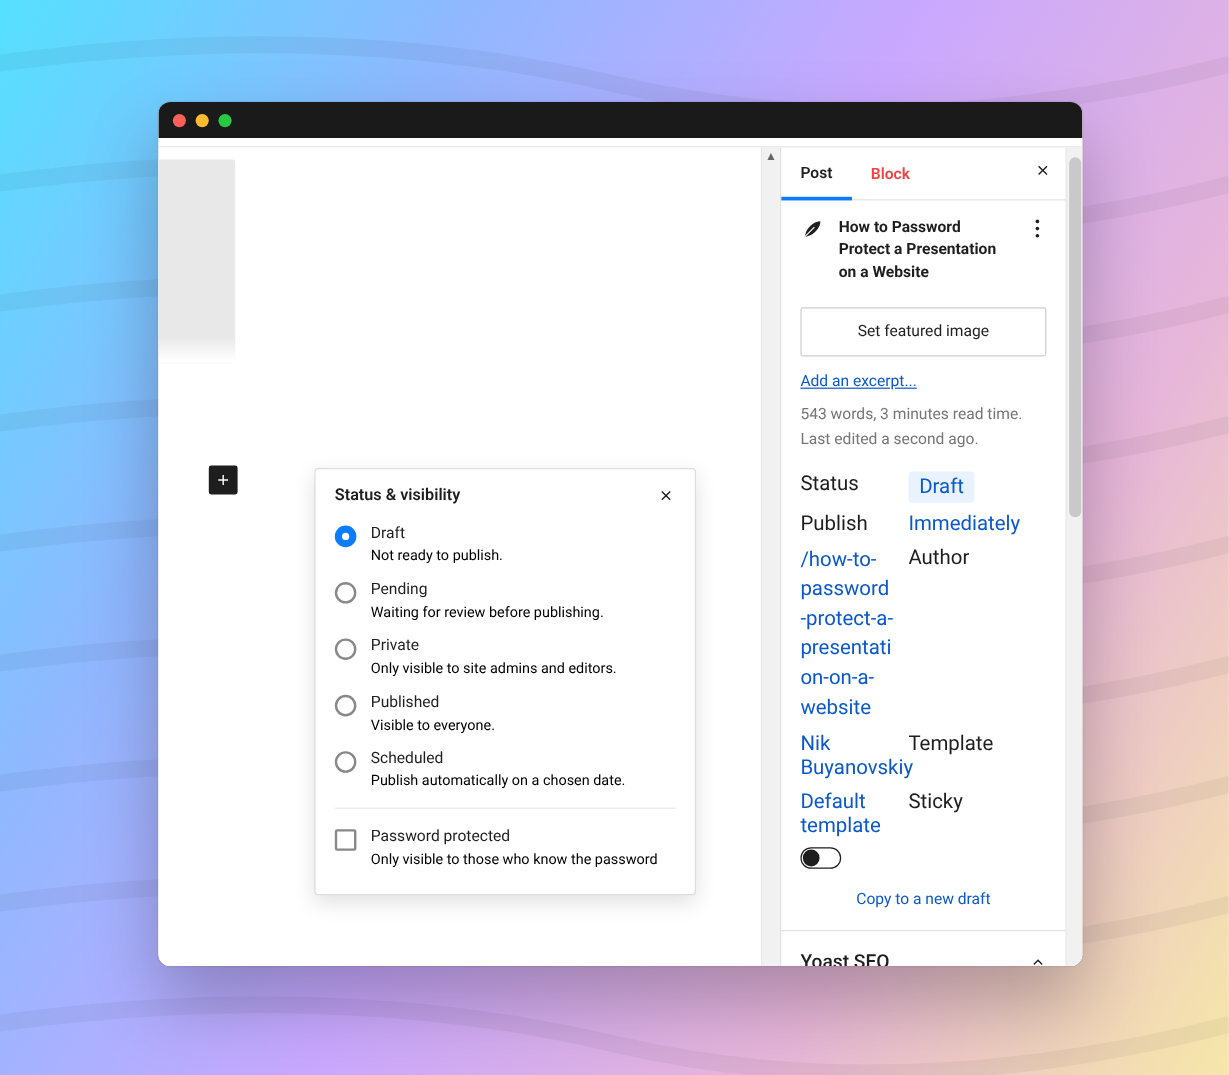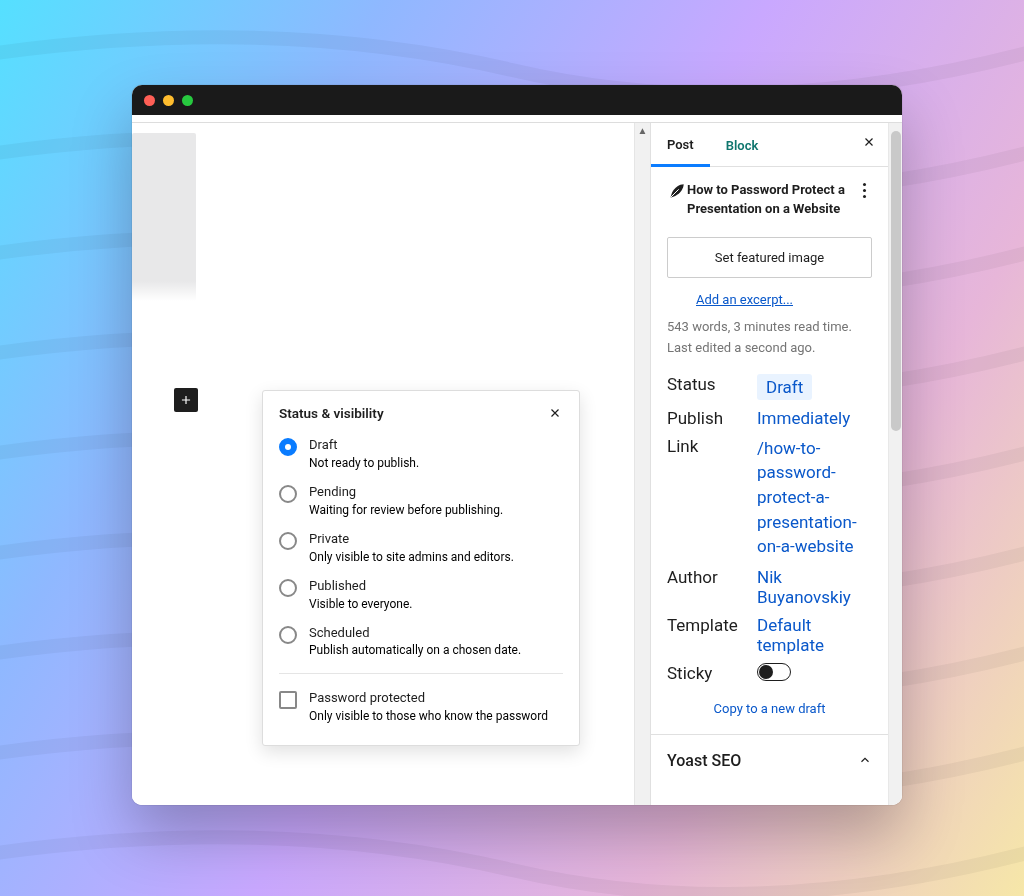--- a/index.html
+++ b/index.html
@@ -94,38 +94,38 @@
   .sidebar {
     width: 252px; border-left:1px solid #e0e0e0; display:flex; flex-direction:column; overflow:hidden;
     font-size: 13px; color:#1e1e1e;
   }
   .sb-scroll { position:relative; flex:1; overflow:hidden;}
   .sb-inner { position:absolute; inset:0; right:14px; overflow:hidden;}
   .sb-track { position:absolute; top:0; right:0; width:14px; bottom:0; background:#f1f1f1; border-left:1px solid #e8e8e8;}
   .sb-thumb { position:absolute; top:8px; left:2px; width:10px; height:300px; background:#c9c9c9; border-radius:5px;}
 
   .tabs { display:flex; align-items:center; border-bottom:1px solid #e0e0e0; position:relative;}
-  .tab { padding: 14px 16px 12px; font-size:13px; font-weight:600; color:#0f766e; cursor:pointer;}
+  .tab { padding: 14px 16px 12px; font-size:13px; font-weight:600; color:#ef4444; cursor:pointer;}
   .tab.active { color:#1e1e1e; border-bottom: 3px solid #0a7cff; margin-bottom:-1px;}
   .tab-close { position:absolute; right:12px; top:12px; cursor:pointer;}
   .tab-close svg{width:14px;height:14px;stroke:#1e1e1e;}
 
   .summary { padding: 14px 16px 6px; }
-  .summary-row1 { display:flex; align-items:flex-start; gap:0;}
+  .summary-row1 { display:flex; align-items:flex-start; gap:12px;}
   .doc-icon { width:20px; height:20px; flex:none; display:flex; align-items:center; justify-content:center;}
   .doc-title { font-size:13px; font-weight:700; line-height:1.45; flex:1;}
   .kebab { width:16px; display:flex; flex-direction:column; align-items:center; gap:3px; cursor:pointer; padding-top:2px;}
   .kebab span{width:3px;height:3px;background:#1e1e1e;border-radius:50%;}
 
   .feat-btn {
     margin: 12px 16px 0; border:1px solid #ccc; background:#fff; text-align:center;
     padding: 12px 10px; font-size:13px; color:#1e1e1e; cursor:pointer; border-radius:2px;
   }
   .excerpt { padding: 14px 16px 2px;}
-  .excerpt a { color:#0a58ca; text-decoration: underline; font-size:13px;margin-left:29px;}
+  .excerpt a { color:#0a58ca; text-decoration: underline; font-size:13px;}
   .meta-txt { padding: 8px 16px 2px; color:#757575; font-size:13px; line-height:1.5;}
 
   .kv { display:grid; grid-template-columns: 78px 1fr; gap: 8px 12px; padding: 14px 16px 4px; font-size:17px;}
   .kv .k { color:#1e1e1e;}
   .kv .v a, .kv .v span.link { color:#0a58ca; text-decoration:none;}
   .kv .v .pill { background:#e9f3ff; color:#0a58ca; padding:3px 9px; border-radius:3px; display:inline-block;}
   .kv .v .slug { color:#0a58ca; word-break:break-word; line-height:1.45;}
 
   .switch {
     width:34px; height:18px; border:1px solid #1e1e1e; border-radius:10px; position:relative; background:#fff;
@@ -281,21 +281,20 @@
           <div class="meta-txt">543 words, 3 minutes read time.</div>
           <div class="meta-txt" style="padding-top:0">Last edited a second ago.</div>
 
           <div class="kv">
             <div class="k">Status</div>
             <div class="v"><span class="pill">Draft</span></div>
 
             <div class="k">Publish</div>
             <div class="v"><a href="#">Immediately</a></div>
 
-            <div class="k">Link</div>
             <div class="v"><span class="slug">/how-to-password-protect-a-presentation-on-a-website</span></div>
 
             <div class="k">Author</div>
             <div class="v"><a href="#">Nik Buyanovskiy</a></div>
 
             <div class="k">Template</div>
             <div class="v"><a href="#">Default template</a></div>
 
             <div class="k">Sticky</div>
             <div class="v">

